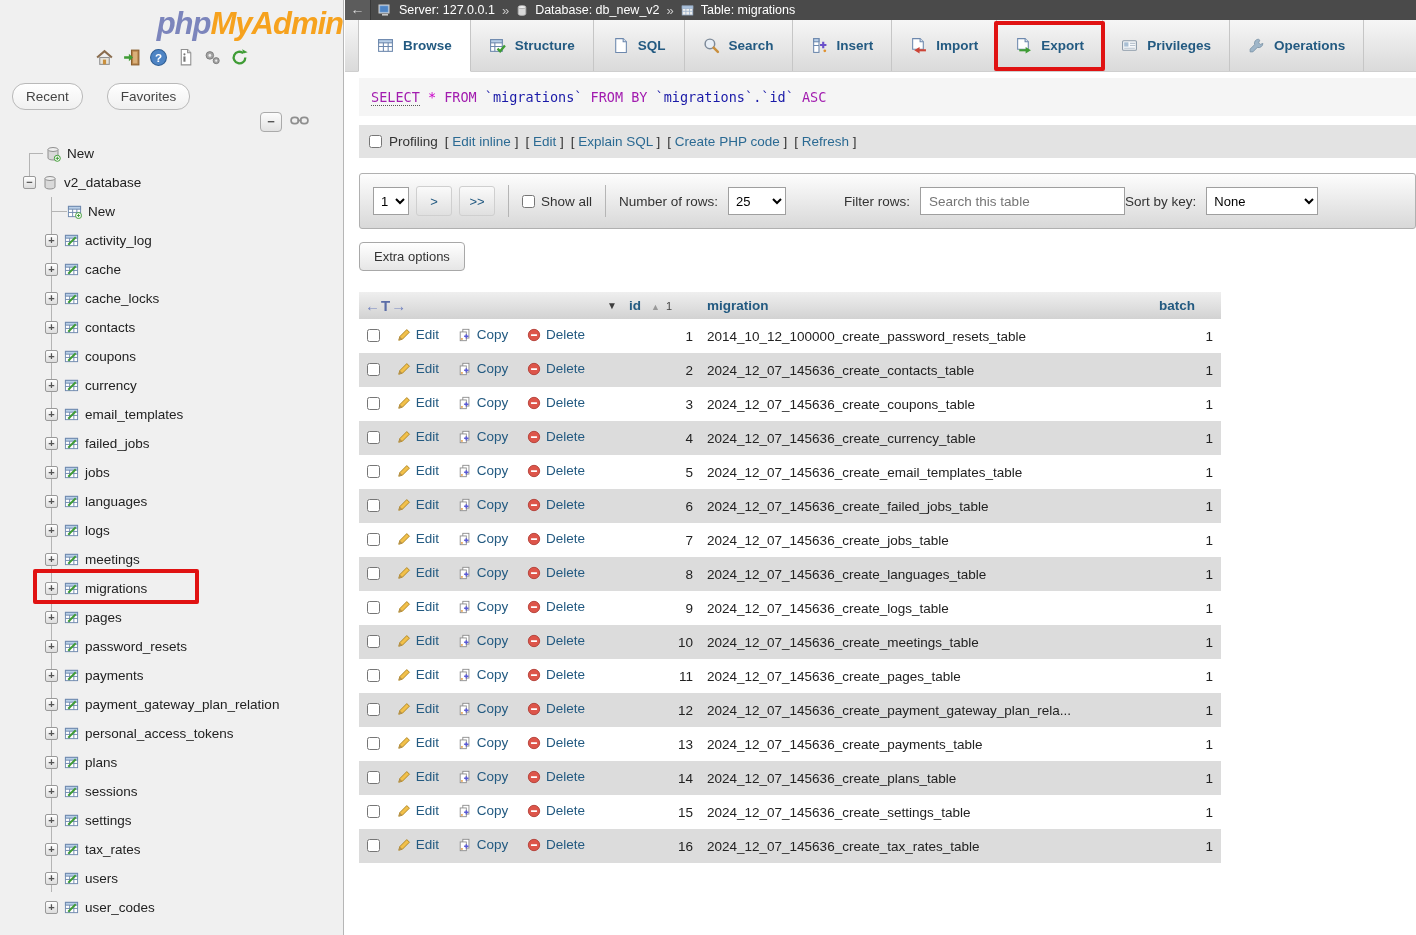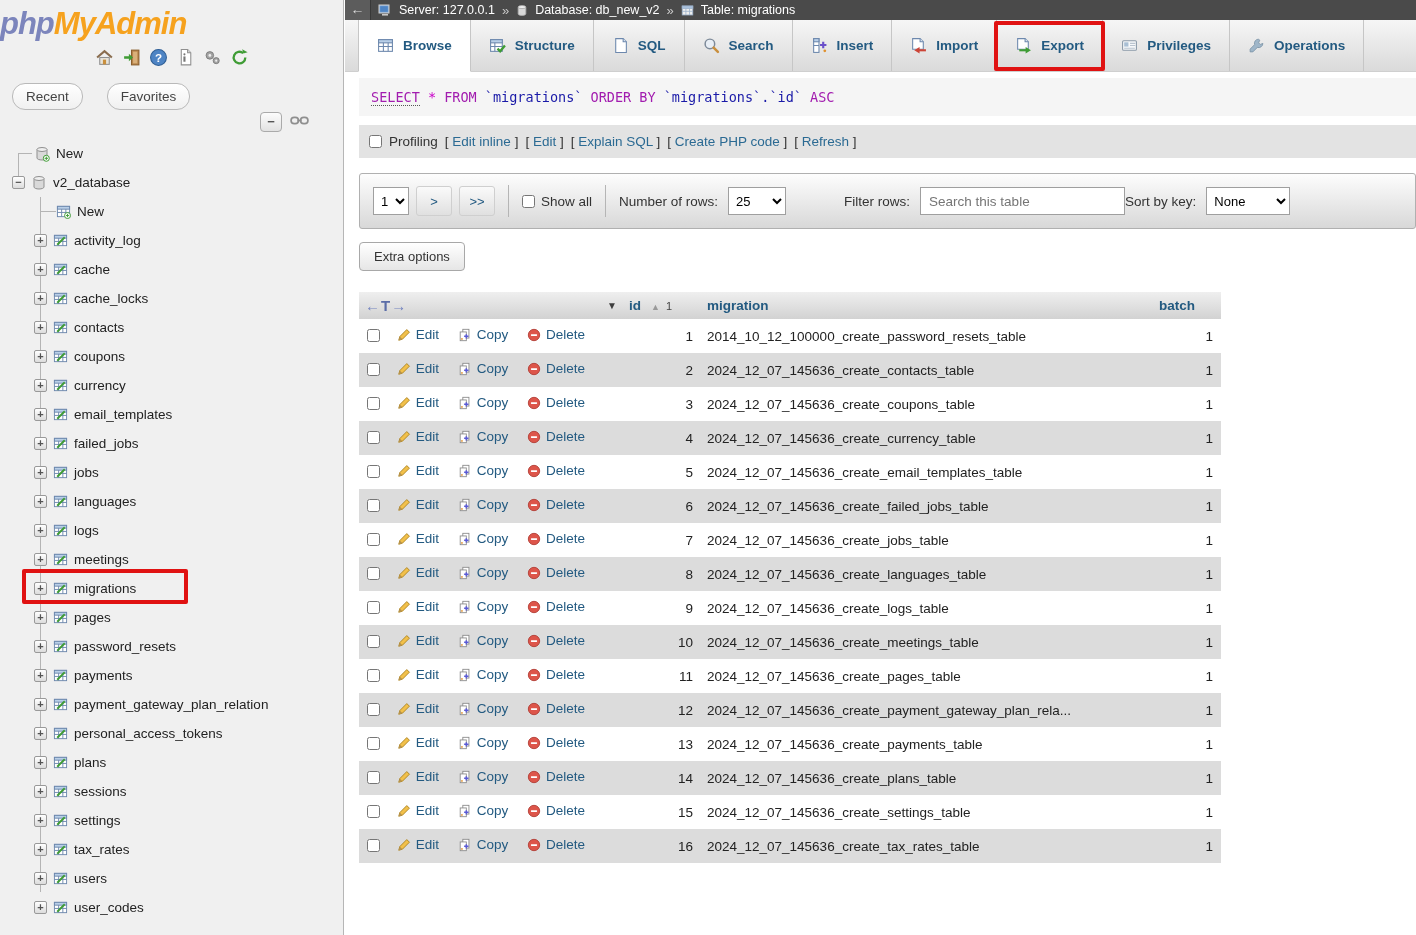--- a/index.html
+++ b/index.html
@@ -2,31 +2,31 @@
 <html><head>
 <meta charset="utf-8">
 <style>
   * { margin:0; padding:0; box-sizing:border-box; }
   html,body { width:1416px; height:935px; overflow:hidden; }
   body { font-family:"Liberation Sans", sans-serif; font-size:13px; background:#fff; position:relative; color:#222; }
   a { text-decoration:none; cursor:pointer; }
 
   
   .sidebar { position:absolute; left:0; top:0; width:344px; height:935px; background:#f0f0f0; border-right:1px solid #b6b6b6; }
-  .logo { text-align:left; padding-top:6px; font-style:italic; font-weight:bold; font-size:31px; letter-spacing:-1px; }
+  .logo { text-align:right; padding-top:6px; font-style:italic; font-weight:bold; font-size:31px; letter-spacing:-1px; }
   .logo .php { color:#7c85bc; }
   .logo .ma  { color:#f6a21e; }
   .side-icons { display:flex; justify-content:center; align-items:center; gap:8px; margin-top:5px; height:20px; }
   .side-icons svg { display:block; }
   .side-btns { display:flex; gap:24px; margin:16px 0 0 12px; }
   .sbtn { background:linear-gradient(#ffffff,#f0f0f0); border:1px solid #b9b9b9; border-radius:13px; padding:5px 13px; color:#444; font-size:13.5px; cursor:pointer; }
   .nav-ctrl { position:absolute; top:112px; right:34px; display:flex; align-items:center; gap:8px; }
   .mini-btn { width:22px; height:20px; background:linear-gradient(#fcfcfc,#e2e2e2); border:1px solid #aaa; border-radius:4px; color:#555; font-weight:bold; text-align:center; line-height:17px; cursor:pointer; }
 
-  .tree { position:absolute; top:139px; left:0; right:0; }
+  .tree { position:absolute; top:139px; left:11px; right:0; }
   .tree-row { height:29px; display:flex; align-items:center; position:relative; font-size:13.5px; }
   .tree-row .lbl { color:#222; margin-left:6px; cursor:pointer; }
   .expander { width:13px; height:13px; flex:0 0 13px; background:linear-gradient(#fff,#dcdcdc); border:1px solid #999; border-radius:2px; color:#555; font-size:11px; line-height:11px; text-align:center; font-weight:bold; cursor:pointer; }
   .t-ico { margin-left:6px; display:flex; }
   .ml12 { margin-left:12px; } .ml34 { margin-left:34px; } .ml56 { margin-left:56px; }
   .vline { position:absolute; width:1px; background:#b4b4b4; }
   .stub { position:absolute; height:1px; background:#b4b4b4; }
   .row-anno { position:absolute; left:22px; top:-5px; width:166px; height:35px; border:4px solid #e01212; border-radius:2px; pointer-events:none; }
 
   
@@ -647,21 +647,21 @@
       <span>Operations</span>
     </div>
   </div>
 
 
   <div class="sqlbox">
     <span class="sql-kw help">SELECT</span>
     <span class="sql-star">*</span>
     <span class="sql-kw">FROM</span>
     <span class="sql-id">`migrations`</span>
-    <span class="sql-kw">ORDER BY</span>
+    <span class="sql-kw">FROM BY</span>
     <span class="sql-id">`migrations`.`id`</span>
     <span class="sql-kw">ASC</span>
   </div>
 
   <div class="profiling">
     <input type="checkbox" style="">
     <span>Profiling</span>
     <span><span class="br">[</span> <a>Edit inline</a> <span class="br">]</span></span>
     <span><span class="br">[</span> <a>Edit</a> <span class="br">]</span></span>
     <span><span class="br">[</span> <a>Explain SQL</a> <span class="br">]</span></span>
@@ -675,21 +675,21 @@
     <button class="pbtn">&gt;&gt;</button>
     <span class="vsep"></span>
     <input type="checkbox" style="">
     <label>Show all</label>
     <span class="vsep"></span>
     <span>Number of rows:</span>
     <select class="mlsm" style="width:58px"><option>25</option></select>
     <span class="mlbig">Filter rows:</span>
     <input class="filter-in" type="text" placeholder="Search this table" style="">
     <span class="mlmed">Sort by key:</span>
-    <select class="mlsm" style="width:84px"><option>None</option></select>
+    <select class="mlsm" style="width:112px"><option>None</option></select>
   </div>
 
   <button class="extra-btn">Extra options</button>
 
   <table class="grid">
     <thead>
       <tr>
         <th class="th1">
           <span class="th-flex">
             <span class="transpose"><span>←</span><span class="tt">T</span><span>→</span></span>

